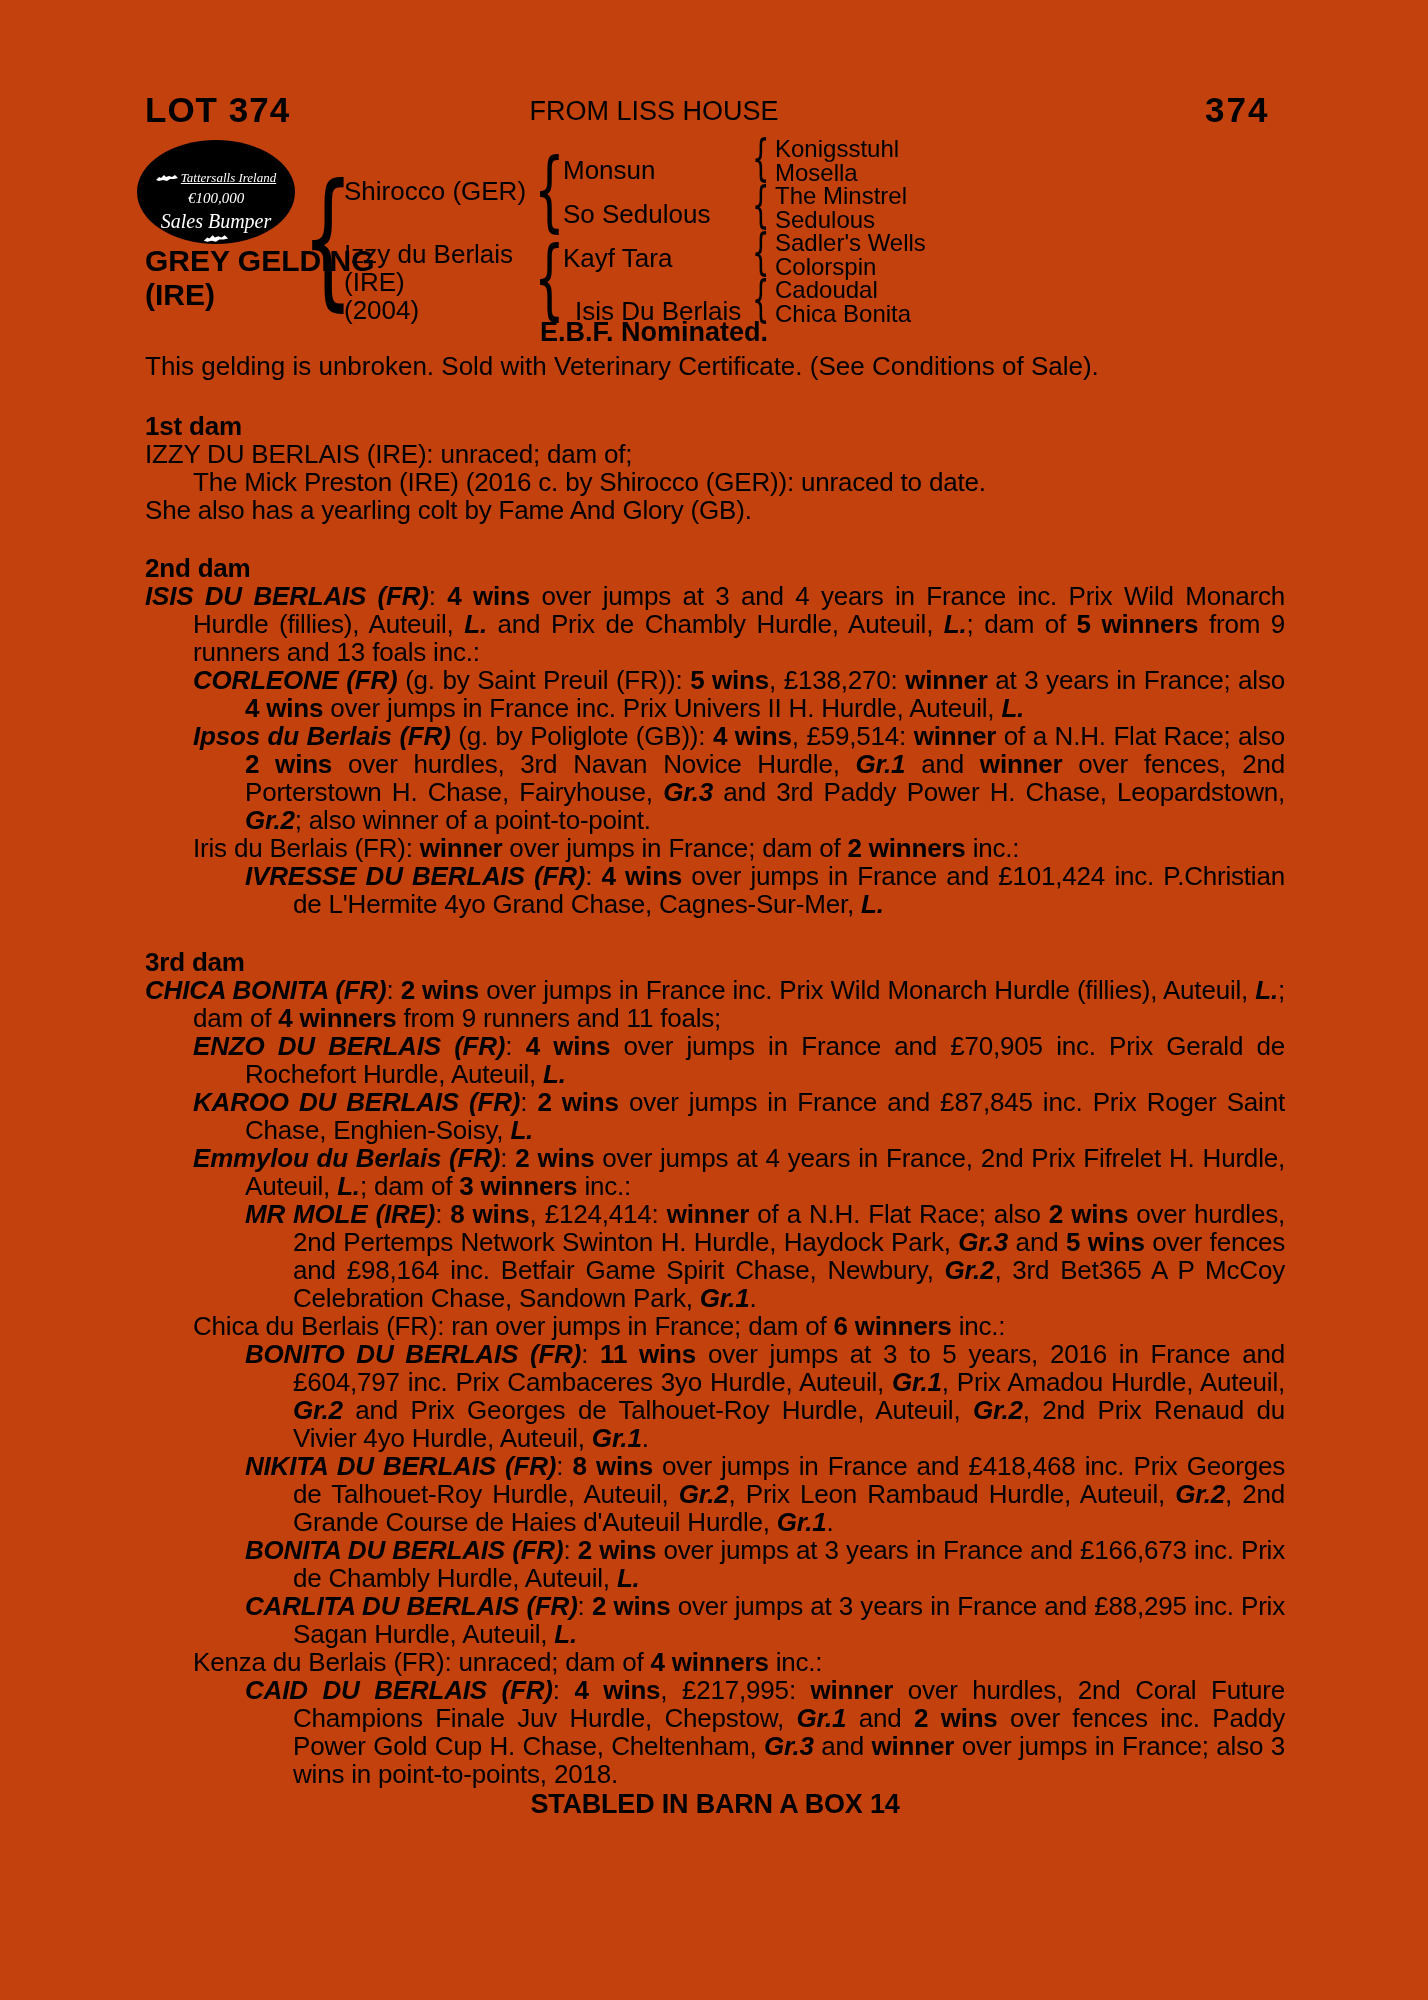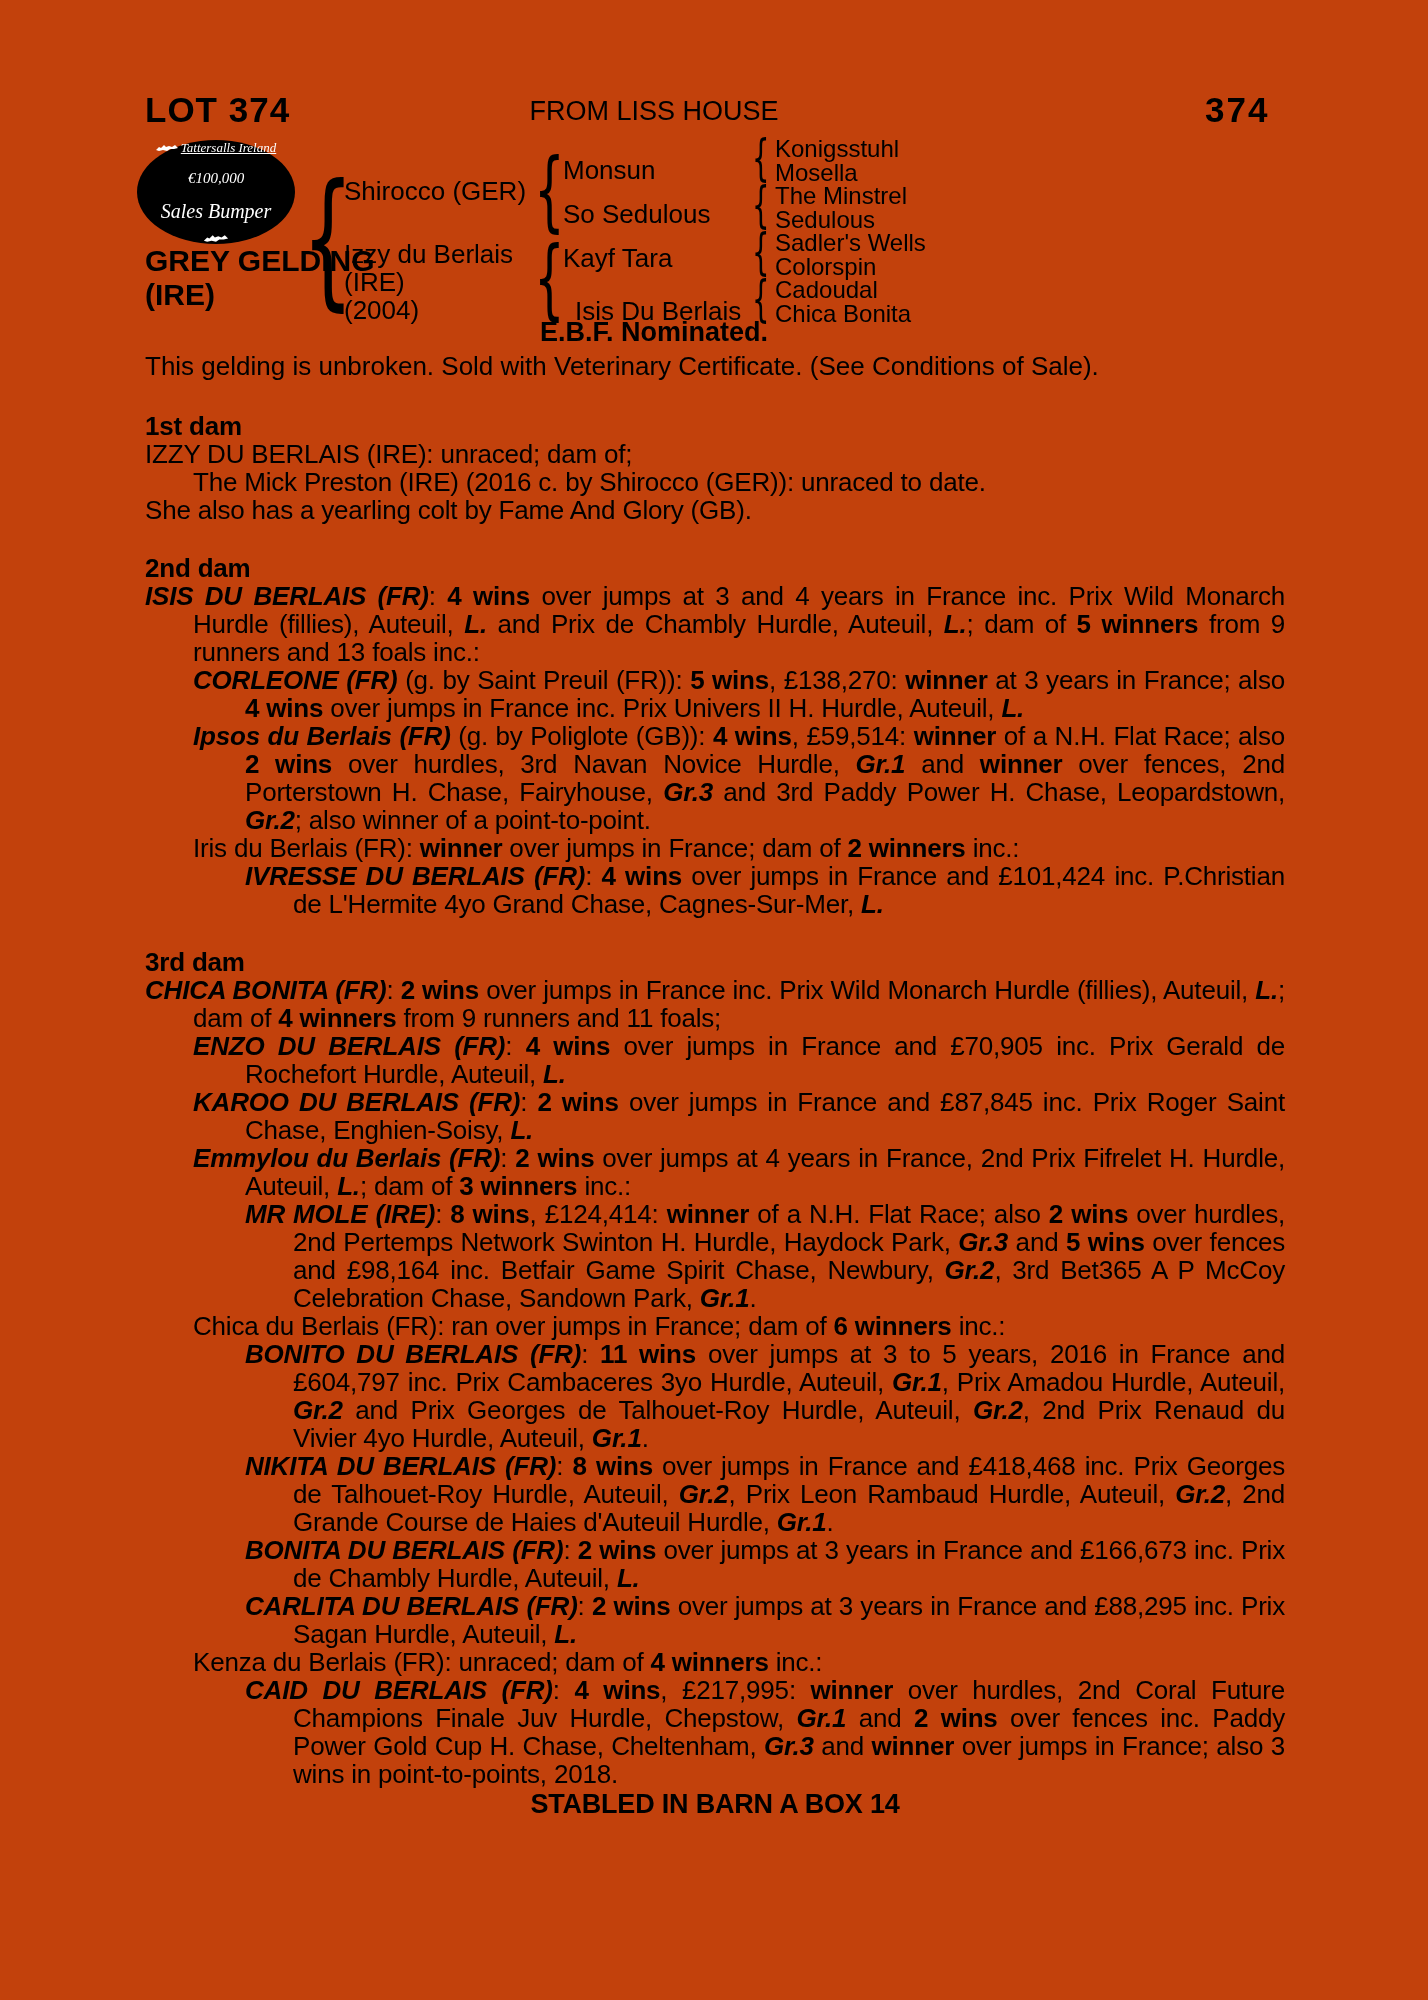--- a/index.html
+++ b/index.html
@@ -11,21 +11,21 @@
   }
   
   .lot-label   { position:absolute; left:145px; top:90px; font-size:35px; font-weight:bold; letter-spacing:1px; }
   .consignor   { position:absolute; left:0; right:120px; top:96px; text-align:center; font-size:27px; }
   .page-number { position:absolute; left:1205px; top:90px; font-size:35px; font-weight:bold; letter-spacing:2px; }
 
   
   .badge {
     position:absolute; left:137px; top:140px; width:158px; height:104px;
     background:#000; border-radius:50%;
-    display:flex; flex-direction:column; align-items:center; justify-content:space-between;
+    display:flex; flex-direction:column; align-items:center; justify-content:flex-end;
     color:#fff; text-align:center;
   }
   .badge-brand-row { display:flex; align-items:center; gap:3px; }
   .badge-brand  { font-family:"Liberation Serif", serif; font-style:italic; font-size:13px; text-decoration:underline; white-space:nowrap; }
   .badge-amount { font-family:"Liberation Serif", serif; font-style:italic; font-size:15px; line-height:24px; }
   .badge-scheme { font-family:"Liberation Serif", serif; font-style:italic; font-size:20px; line-height:23px; }
   .fox { display:block; }
 
   
   .ped { position:absolute; left:0; top:0; width:1428px; height:380px; }

